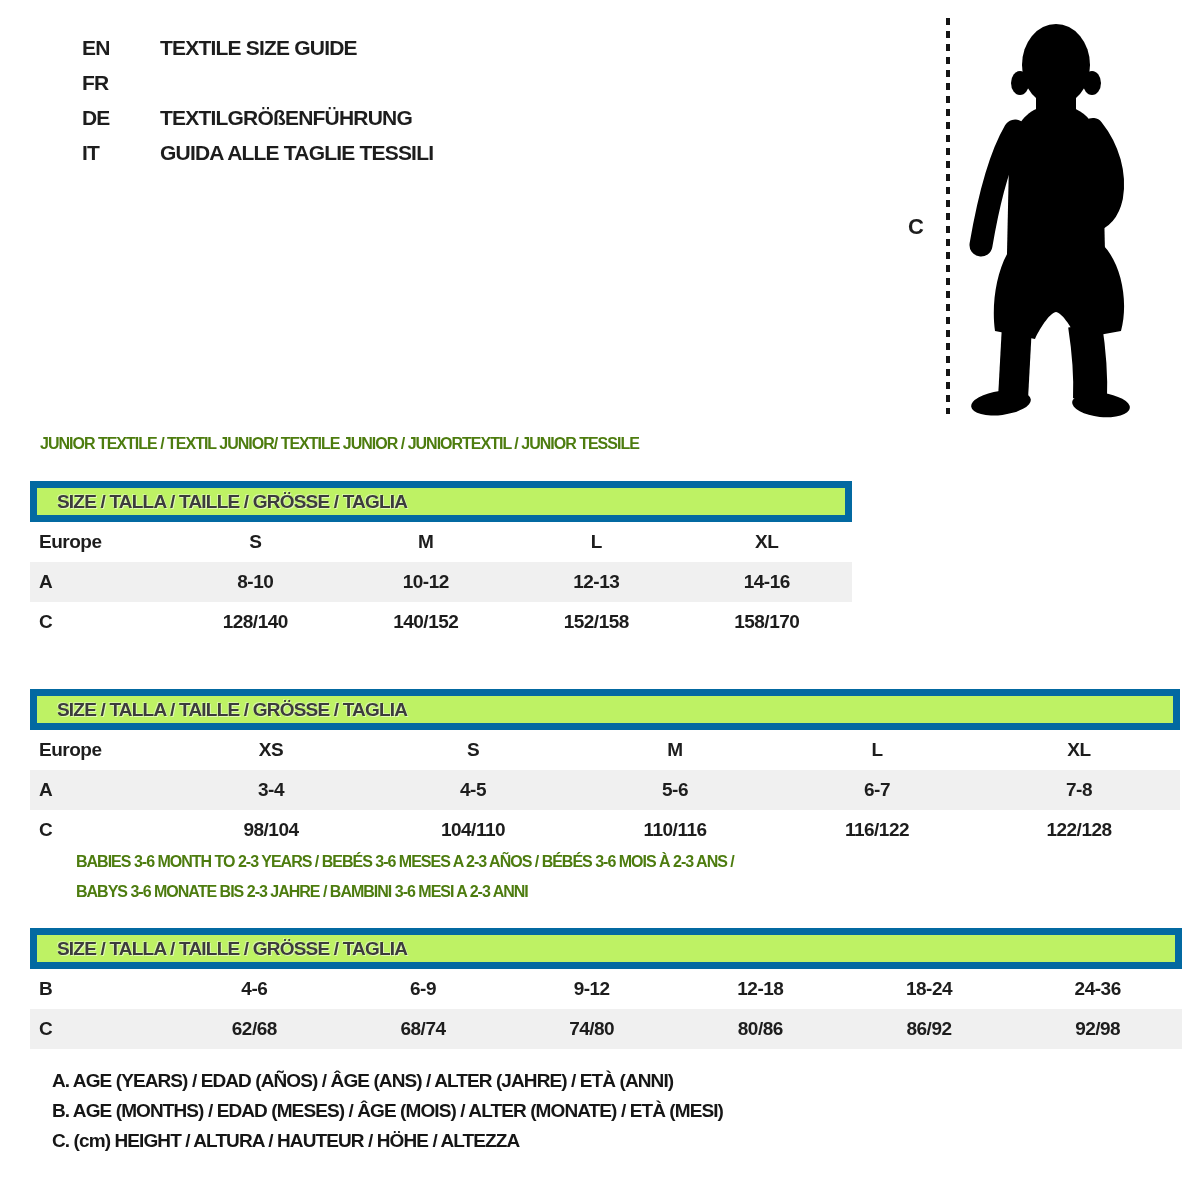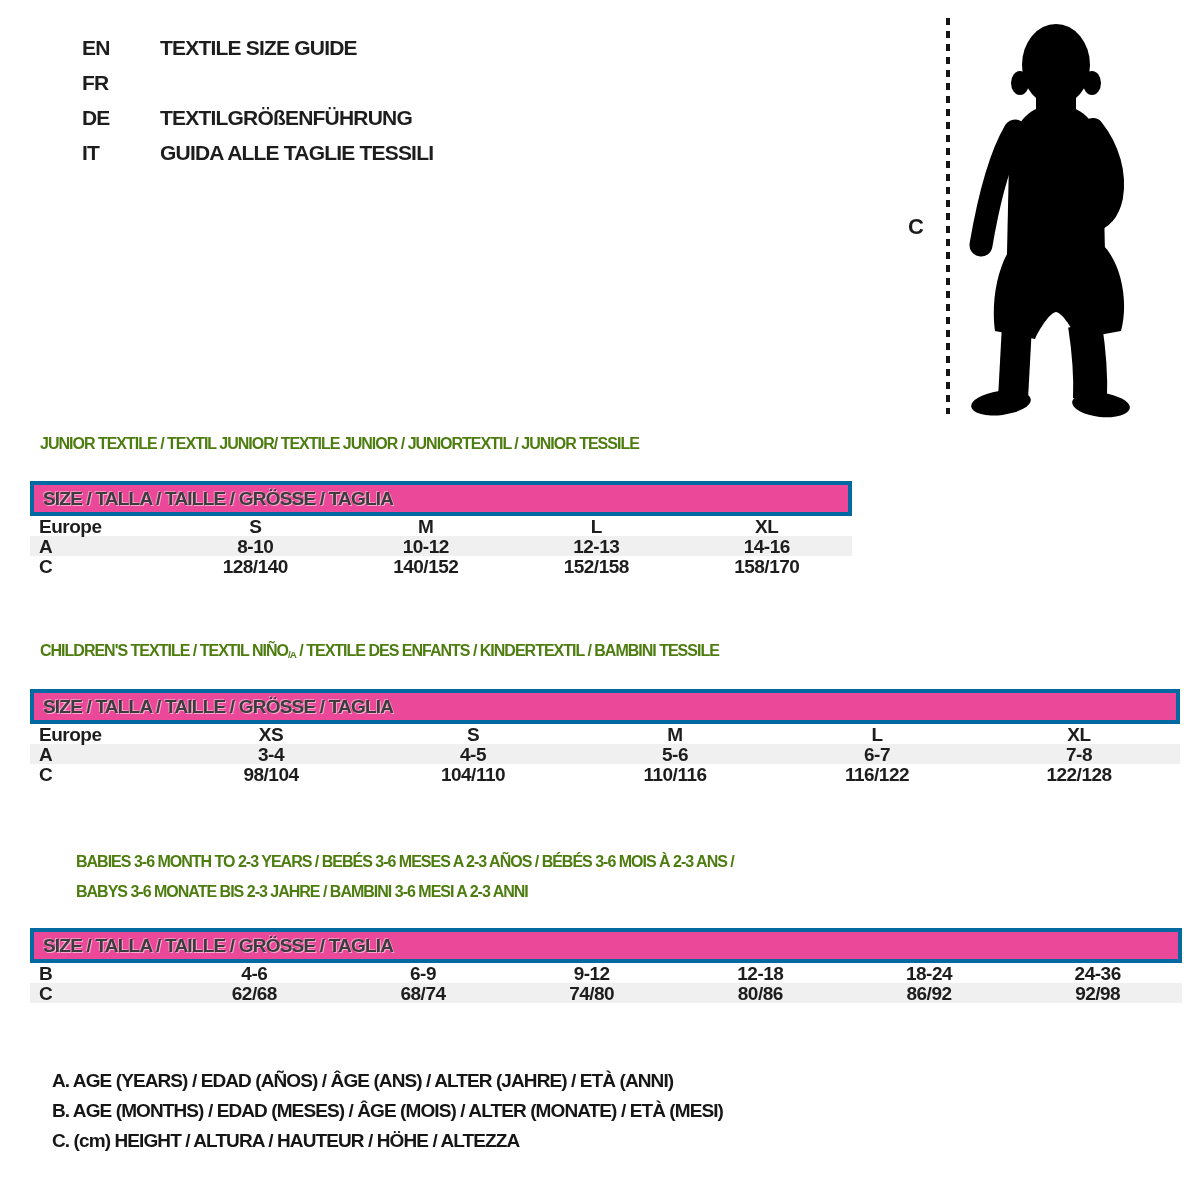--- a/index.html
+++ b/index.html
@@ -37,27 +37,27 @@
   .title-children { top: 640px; }
   .title-babies   { top: 847px; line-height: 30px; margin-left: 36px; }
   .title-babies .tline { display: block; }
   .subscript { font-size: 0.62em; vertical-align: -0.25em; }
   
   .size-table { position: absolute; left: 30px; }
   .w-junior { top: 481px; width: 822px; }
   .w-children { top: 689px; width: 1150px; }
   .w-babies { top: 928px; width: 1152px; }
   .thead {
-    height: 27px; background: #ec4899; border: 4px solid #0369a1;
-    display: flex; align-items: center; padding-left: 9px;
+    height: 27px; background: #bef264; border: 7px solid #0369a1;
+    display: flex; align-items: center; padding-left: 20px;
     font-weight: bold; font-size: 19px; letter-spacing: -0.8px; color: #3c3c3c;
     text-shadow: 1px 1px 0 rgba(255,255,255,0.55), -1px -1px 0 rgba(255,255,255,0.4);
   }
   .trow {
-    display: grid; height: 20px; align-items: center;
+    display: grid; height: 40px; align-items: center;
     font-weight: bold; font-size: 19px; letter-spacing: -0.5px; color: #1d1d1d;
   }
   .trow.shaded { background: #f0f0f0; }
   .cols4 { grid-template-columns: 140px repeat(4, 1fr); }
   .cols5 { grid-template-columns: 140px repeat(5, 1fr); }
   .cols6 { grid-template-columns: 140px repeat(6, 1fr); }
   .rlabel { padding-left: 9px; text-align: left; }
   .cell { text-align: center; }
   .row-europe .rlabel { font-weight: bold; }
   
@@ -129,23 +129,20 @@
     </div>
     <div class="trow cols4">
       <span class="rlabel">C</span>
       <span class="cell">128/140</span>
       <span class="cell">140/152</span>
       <span class="cell">152/158</span>
       <span class="cell">158/170</span>
     </div>
   </div>
 
-  <h2 class="section-title title-children">
-    <span>CHILDREN'S TEXTILE / TEXTIL NIÑO</span><span class="subscript">/A</span><span> / TEXTILE DES ENFANTS / KINDERTEXTIL / BAMBINI TESSILE</span>
-  </h2>
   <div class="size-table w-children">
     <div class="thead">SIZE / TALLA / TAILLE / GRÖSSE / TAGLIA</div>
     <div class="trow cols5 row-europe">
       <span class="rlabel">Europe</span>
       <span class="cell">XS</span>
       <span class="cell">S</span>
       <span class="cell">M</span>
       <span class="cell">L</span>
       <span class="cell">XL</span>
     </div>

